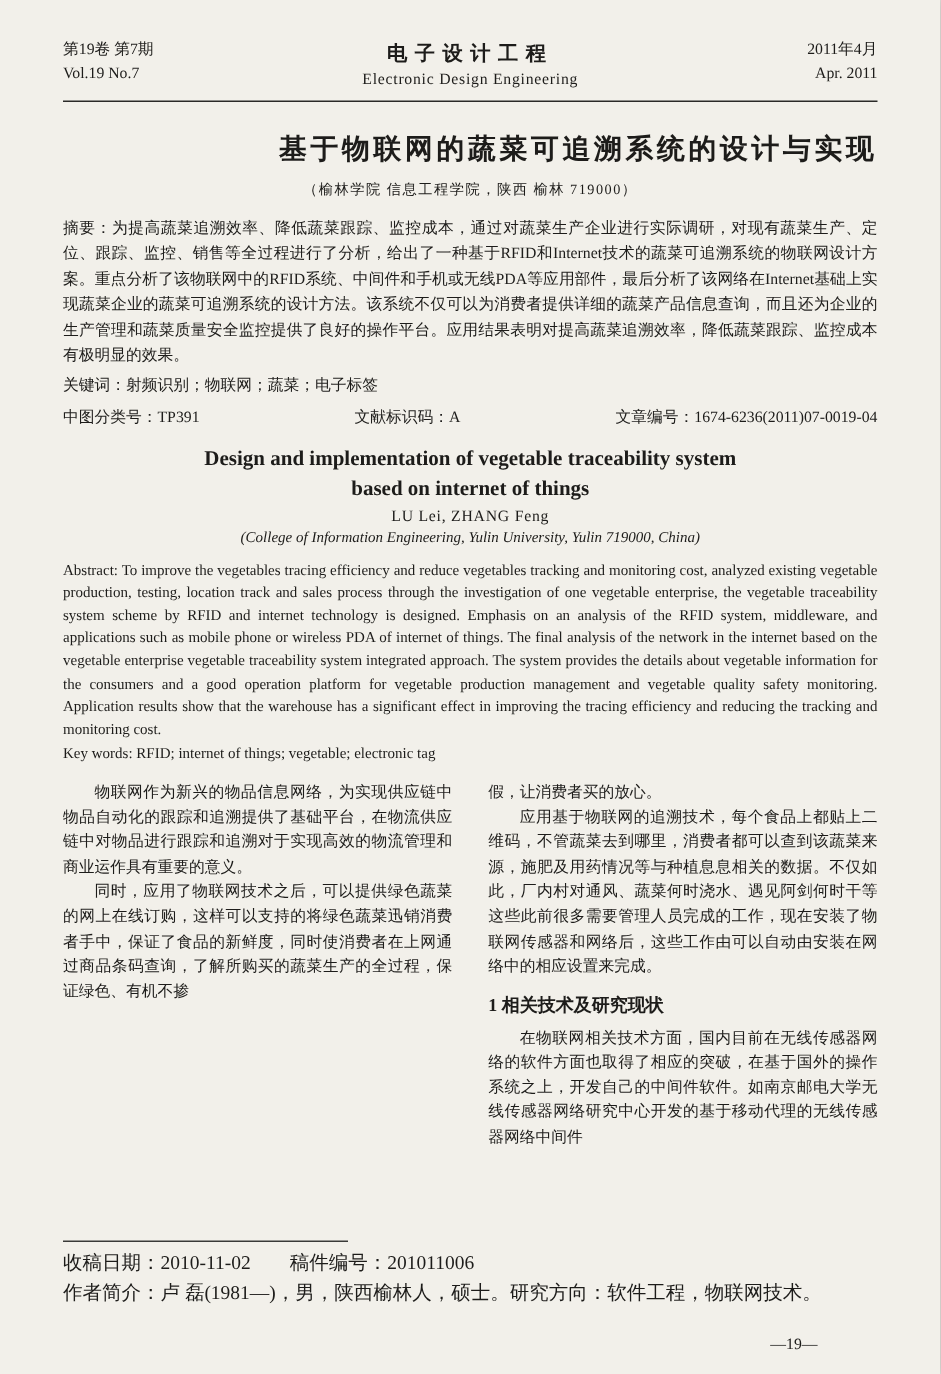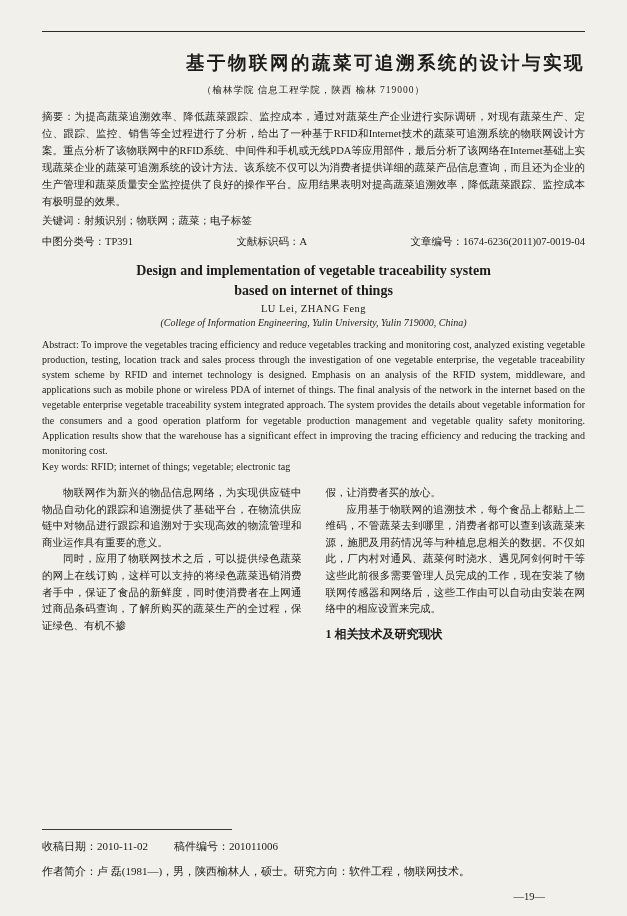--- a/index.html
+++ b/index.html
@@ -89,30 +89,44 @@
   .section-title {
     font-weight: bold;
     font-size: 12px;
     margin: 7px 0 5px 0;
     text-indent: 0 !important;
     text-align: left;
   }
   
   .foot { margin-top: auto; }
   .footnote-rule { width: 190px; border-top: 1px solid #3a3a38; margin-bottom: 4px; }
-  .footer-line { font-size: 11px; line-height: 1.55; margin-top: 8px; }
+  .footer-line { font-size: 13px; line-height: 1.55; }
   .footer-gap { display: inline-block; width: 26px; }
-  .page-num { text-align: right; font-size: 10.5px; margin-top: 11px; padding-right: 40px; }
+  .page-num { text-align: right; font-size: 10.5px; margin-top: 19px; padding-right: 40px; }
 </style>
 </head>
 <body>
 
 <div class="page">
 
   <header>
+    <div class="header-row">
+      <div class="h-left">
+        <div>第19卷  第7期</div>
+        <div>Vol.19    No.7</div>
+      </div>
+      <div class="h-center">
+        <div class="journal-cn">电子设计工程</div>
+        <div class="journal-en">Electronic Design Engineering</div>
+      </div>
+      <div class="h-right">
+        <div>2011年4月</div>
+        <div>Apr. 2011</div>
+      </div>
+    </div>
     <hr class="header-rule">
   </header>
 
   <h1 class="title-cn">基于物联网的蔬菜可追溯系统的设计与实现</h1>
   <div class="affil-cn">（榆林学院 信息工程学院，陕西 榆林 719000）</div>
 
   <p class="abstract-cn"><span class="bold">摘要：</span><span>为提高蔬菜追溯效率、降低蔬菜跟踪、监控成本，通过对蔬菜生产企业进行实际调研，对现有蔬菜生产、定位、跟踪、监控、销售等全过程进行了分析，给出了一种基于RFID和Internet技术的蔬菜可追溯系统的物联网设计方案。重点分析了该物联网中的RFID系统、中间件和手机或无线PDA等应用部件，最后分析了该网络在Internet基础上实现蔬菜企业的蔬菜可追溯系统的设计方法。该系统不仅可以为消费者提供详细的蔬菜产品信息查询，而且还为企业的生产管理和蔬菜质量安全监控提供了良好的操作平台。应用结果表明对提高蔬菜追溯效率，降低蔬菜跟踪、监控成本有极明显的效果。</span></p>
 
   <p class="keywords-cn"><span class="bold">关键词：</span><span>射频识别；物联网；蔬菜；电子标签</span></p>
 
@@ -135,20 +149,21 @@
 
   <div class="body-cols">
     <div class="col">
       <p>物联网作为新兴的物品信息网络，为实现供应链中物品自动化的跟踪和追溯提供了基础平台，在物流供应链中对物品进行跟踪和追溯对于实现高效的物流管理和商业运作具有重要的意义。</p>
       <p>同时，应用了物联网技术之后，可以提供绿色蔬菜的网上在线订购，这样可以支持的将绿色蔬菜迅销消费者手中，保证了食品的新鲜度，同时使消费者在上网通过商品条码查询，了解所购买的蔬菜生产的全过程，保证绿色、有机不掺</p>
     </div>
     <div class="col">
       <p class="no-indent">假，让消费者买的放心。</p>
       <p>应用基于物联网的追溯技术，每个食品上都贴上二维码，不管蔬菜去到哪里，消费者都可以查到该蔬菜来源，施肥及用药情况等与种植息息相关的数据。不仅如此，厂内村对通风、蔬菜何时浇水、遇见阿剑何时干等这些此前很多需要管理人员完成的工作，现在安装了物联网传感器和网络后，这些工作由可以自动由安装在网络中的相应设置来完成。</p>
       <p class="section-title">1  相关技术及研究现状</p>
+      <p>在物联网相关技术方面，国内目前在无线传感器网络的软件方面也取得了相应的突破，在基于国外的操作系统之上，开发自己的中间件软件。如南京邮电大学无线传感器网络研究中心开发的基于移动代理的无线传感器网络中间件</p>
     </div>
   </div>
 
   <div class="foot">
     <div class="footnote-rule"></div>
     <div class="footer-line">
       <span class="bold">收稿日期：</span><span>2010-11-02</span><span class="footer-gap"></span><span class="bold">稿件编号：</span><span>201011006</span>
     </div>
     <div class="footer-line">
       <span class="bold">作者简介：</span><span>卢 磊(1981—)，男，陕西榆林人，硕士。研究方向：软件工程，物联网技术。</span>

